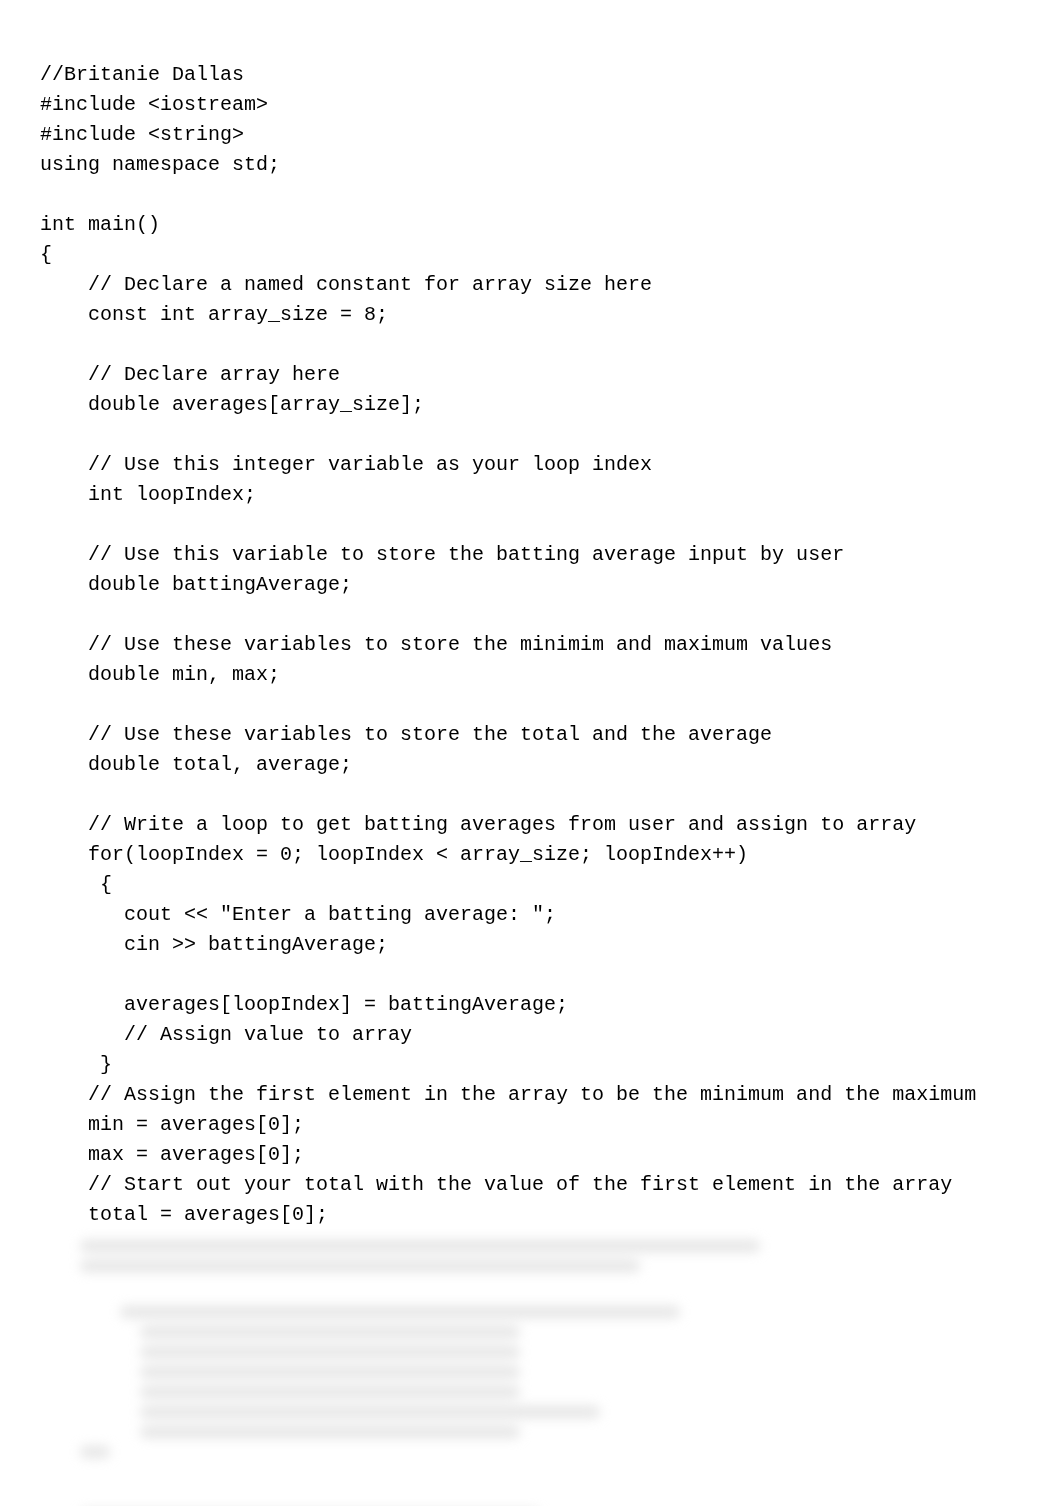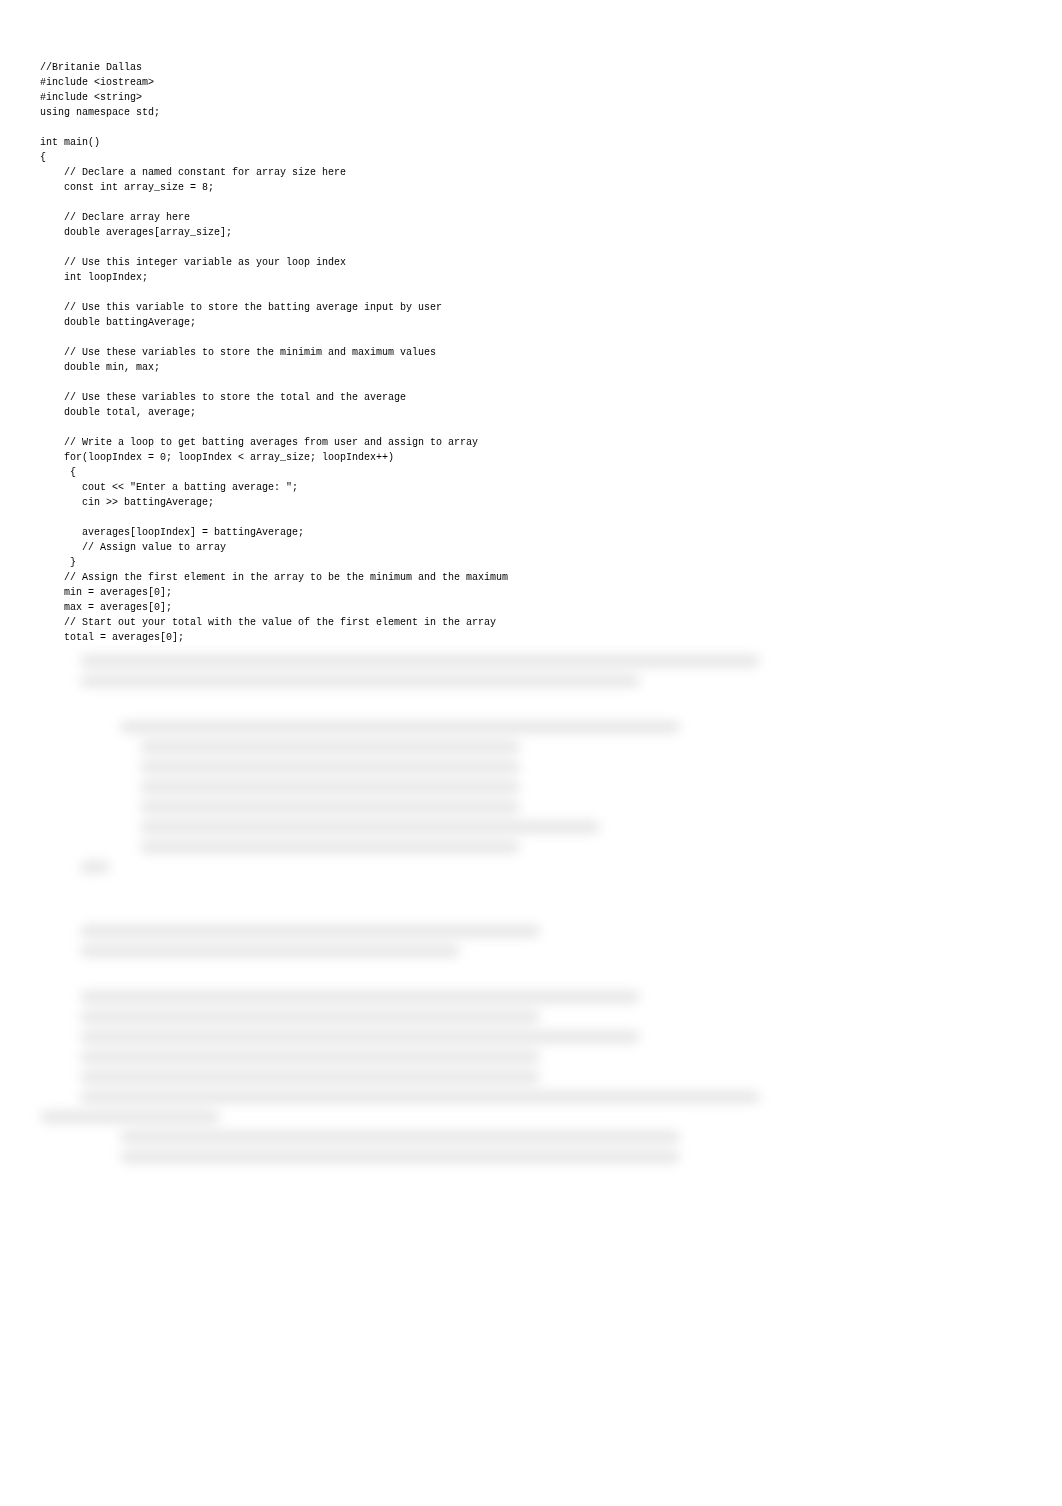--- a/index.html
+++ b/index.html
@@ -12,21 +12,21 @@
     font-family: "Courier New", Courier, monospace;
     font-size: 14px;
     line-height: 1.5;
     color: #000000;
     padding: 60px 40px 40px 40px;
     width: 1062px;
   }
   .code-block {
     white-space: pre;
     font-family: "Courier New", Courier, monospace;
-    font-size: 10px;
+    font-size: 20px;
     color: #000;
   }
   .blurred-section {
     margin-top: 10px;
     filter: blur(6px);
     color: #888;
     user-select: none;
   }
   .blurred-line {
     background: #d0d0d0;

